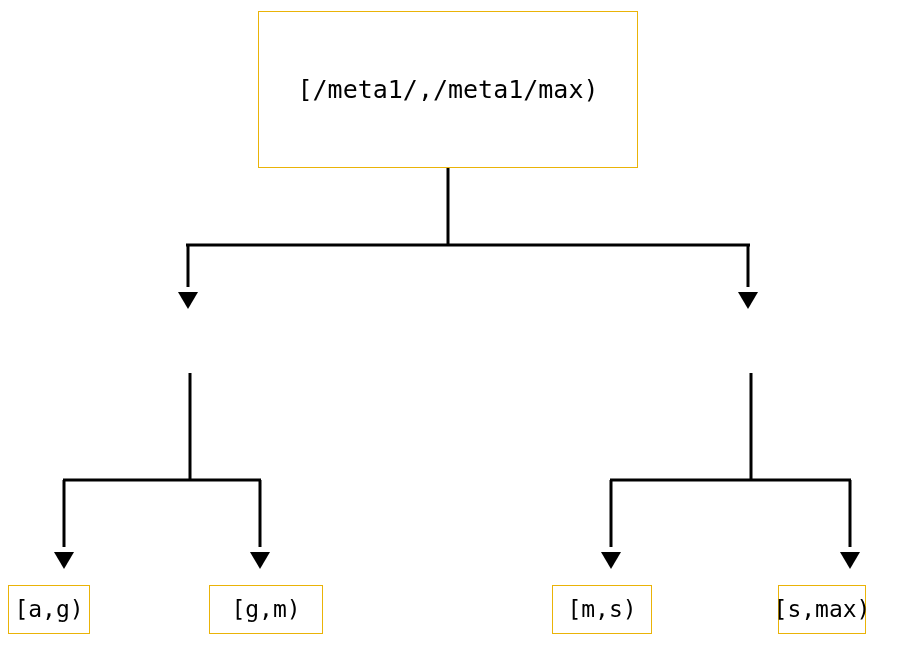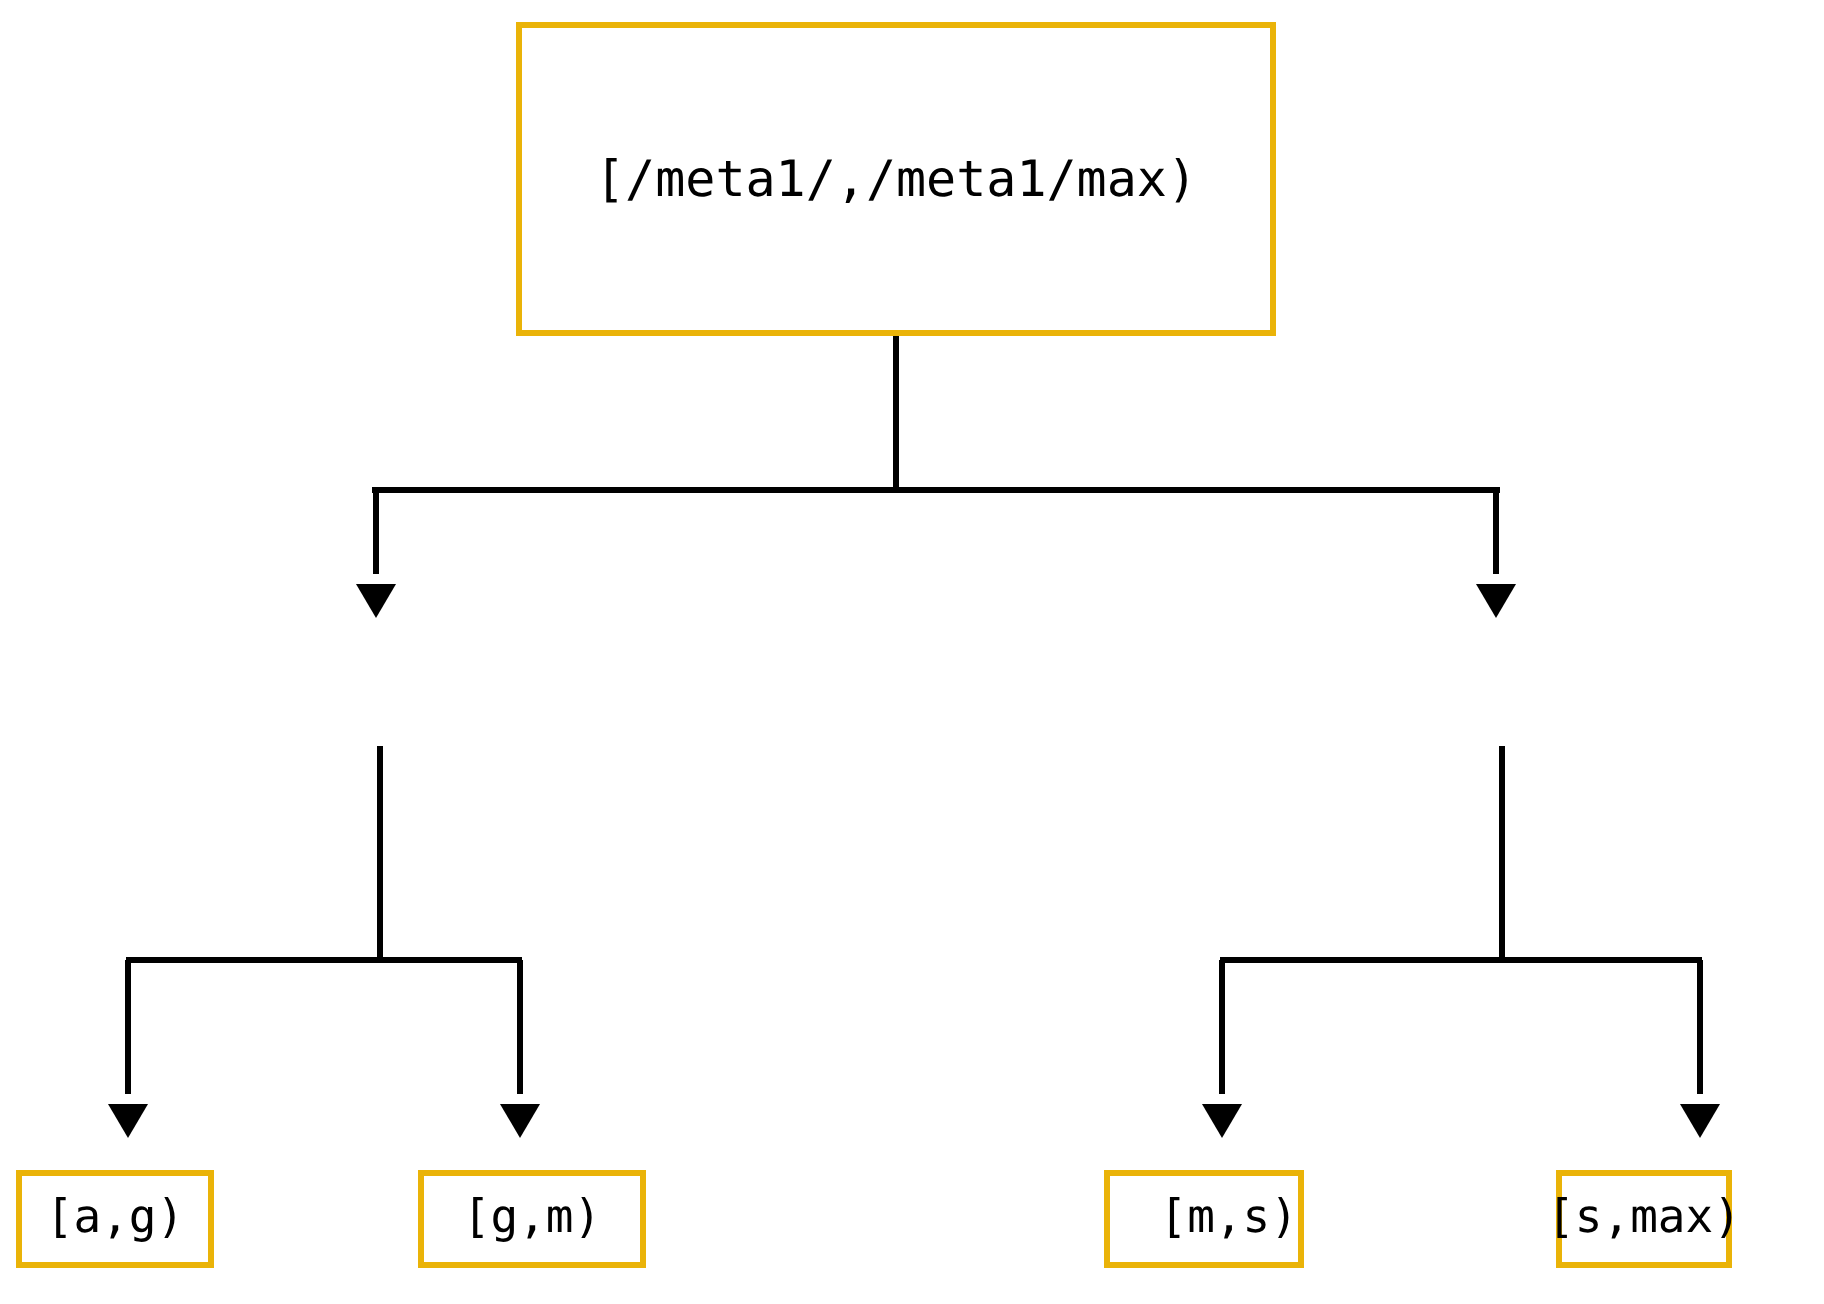--- a/index.html
+++ b/index.html
@@ -24,21 +24,21 @@
     left: 0;
     top: 0;
     width: 912px;
     height: 652px;
     pointer-events: none;
   }
   .node {
     position: absolute;
     box-sizing: border-box;
     background: #ffffff;
-    border: 3px solid #eab308;
+    border: 1px solid #eab308;
     display: flex;
     align-items: center;
     justify-content: center;
     text-align: center;
   }
   .node-label {
     display: block;
     white-space: pre;
     line-height: 1;
     letter-spacing: 0px;
@@ -71,23 +71,23 @@
     font-size: 23px;
   }
   
   .leaf {
     top: 585px;
     height: 49px;
   }
   .leaf .node-label {
     font-size: 23px;
   }
-  #node-leaf-ag   { left: 8px;   width: 99px;  }
+  #node-leaf-ag   { left: 8px;   width: 82px;  }
   #node-leaf-gm   { left: 209px; width: 114px;  }
-  #node-leaf-ms   { left: 552px; width: 100px; justify-content: flex-end; }
+  #node-leaf-ms   { left: 552px; width: 100px; }
   #node-leaf-smax { left: 778px; width: 88px; }
 </style>
 </head>
 <body>
 
 <div id="diagram-canvas">
 
   <svg id="edge-layer" viewBox="0 0 912 652" width="912" height="652" xmlns="http://www.w3.org/2000/svg">
 
     <g>

